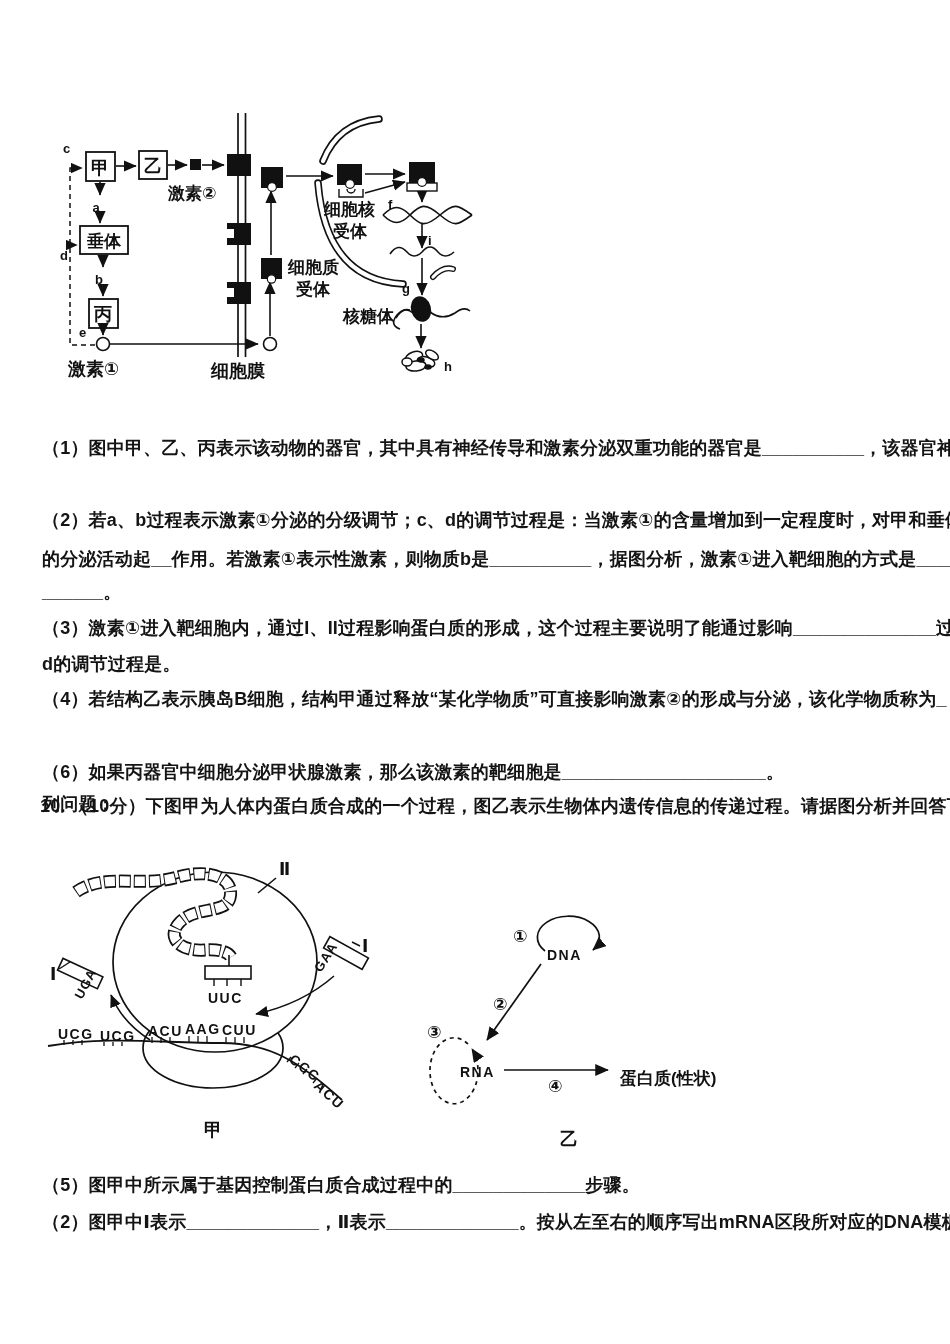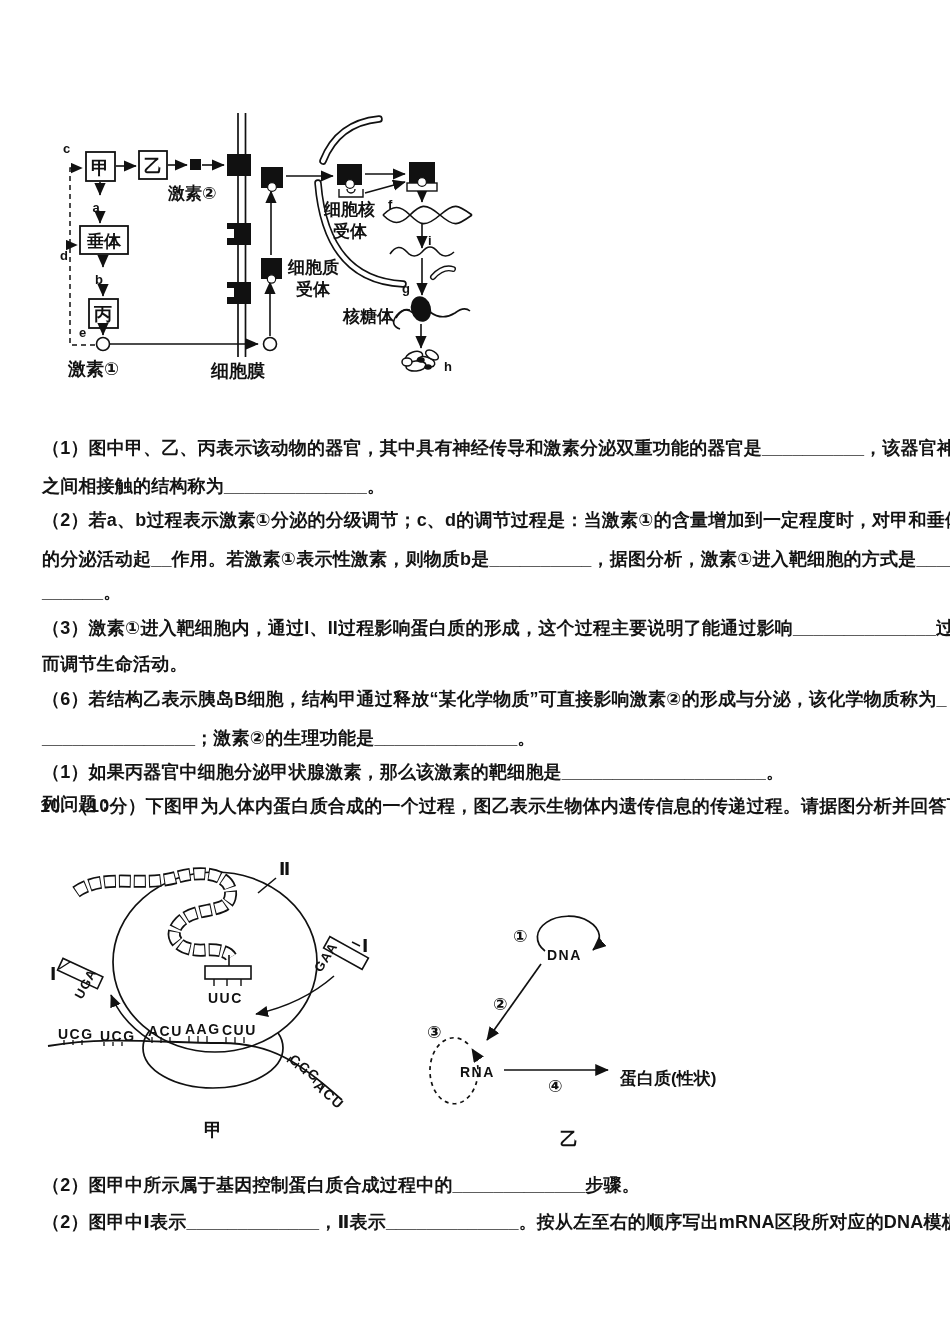--- a/index.html
+++ b/index.html
@@ -145,33 +145,31 @@
       <ellipse cx="416" cy="366" rx="10" ry="5" transform="rotate(-6 416 366)"></ellipse>
       <ellipse cx="432" cy="355" rx="7" ry="4" transform="rotate(30 432 355)"></ellipse>
       <ellipse cx="407" cy="362" rx="5" ry="4"></ellipse>
       <ellipse cx="421" cy="360" rx="3" ry="2" fill="#111"></ellipse>
       <ellipse cx="428" cy="367" rx="3" ry="2" fill="#111"></ellipse>
     </g>
     <text class="sm" x="444" y="371">h</text>
   </svg>
 
   <div class="ln" style="top:436px">（1）图中甲、乙、丙表示该动物的器官，其中具有神经传导和激素分泌双重功能的器官是__________，该器官神经元</div>
-  <div class="ln" style="top:474px">之间相接触的结构称为______________。</div>
   <div class="ln" style="top:508px">（2）若a、b过程表示激素①分泌的分级调节；c、d的调节过程是：当激素①的含量增加到一定程度时，对甲和垂体</div>
   <div class="ln" style="top:547px">的分泌活动起__作用。若激素①表示性激素，则物质b是__________，据图分析，激素①进入靶细胞的方式是______</div>
   <div class="ln" style="top:580px">______。</div>
   <div class="ln" style="top:616px">（3）激素①进入靶细胞内，通过I、II过程影响蛋白质的形成，这个过程主要说明了能通过影响______________过程</div>
-  <div class="ln" style="top:652px">而调节生命活动。</div>
-  <div class="ln" style="top:687px">（6）若结构乙表示胰岛B细胞，结构甲通过释放“某化学物质”可直接影响激素②的形成与分泌，该化学物质称为_</div>
-  <div class="ln" style="top:726px">_______________；激素②的生理功能是______________。</div>
-  <div class="ln" style="top:760px">（1）如果丙器官中细胞分泌甲状腺激素，那么该激素的靶细胞是____________________。</div>
+  <div class="ln" style="top:652px">d的调节过程是。</div>
+  <div class="ln" style="top:687px">（4）若结构乙表示胰岛B细胞，结构甲通过释放“某化学物质”可直接影响激素②的形成与分泌，该化学物质称为_</div>
+  <div class="ln" style="top:760px">（6）如果丙器官中细胞分泌甲状腺激素，那么该激素的靶细胞是____________________。</div>
 
   <div class="ln" style="top:794px;left:40px">10. （10分）下图甲为人体内蛋白质合成的一个过程，图乙表示生物体内遗传信息的传递过程。请据图分析并回答下</div>
   <div class="ln" style="top:792px">列问题：</div>
-  <div class="ln" style="top:1173px">（2）图甲中所示属于基因控制蛋白质合成过程中的_____________步骤。</div>
+  <div class="ln" style="top:1173px">（5）图甲中所示属于基因控制蛋白质合成过程中的_____________步骤。</div>
   <div class="ln" style="top:1210px">（2）图甲中Ⅰ表示_____________，Ⅱ表示_____________。按从左至右的顺序写出mRNA区段所对应的DNA模板链</div>
 
   <svg width="950" height="310" viewBox="0 850 950 310" style="top:850px">
     <defs>
       <marker id="ah2" markerWidth="9" markerHeight="8" refX="7.5" refY="3.5" orient="auto">
         <path d="M0,0 L8,3.5 L0,7 z" fill="#111"></path>
       </marker>
     </defs>
 
     <g stroke="#111" stroke-width="1.7" fill="#fff">

